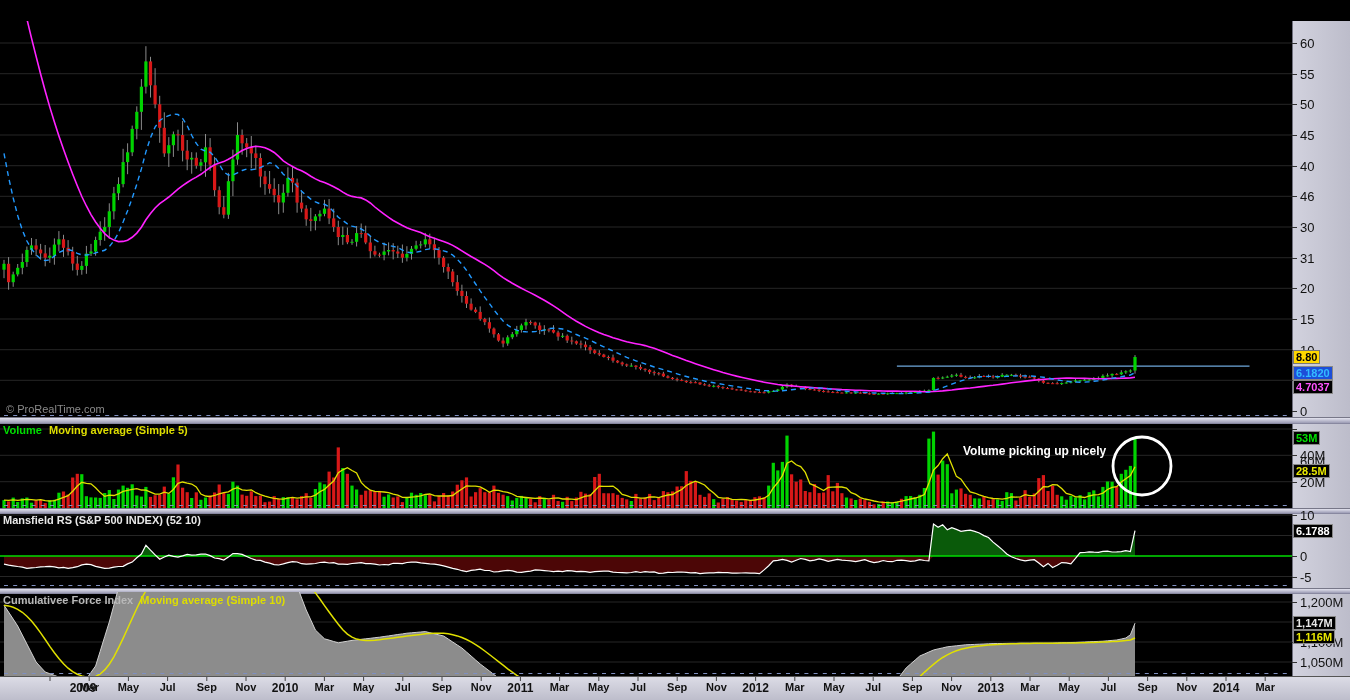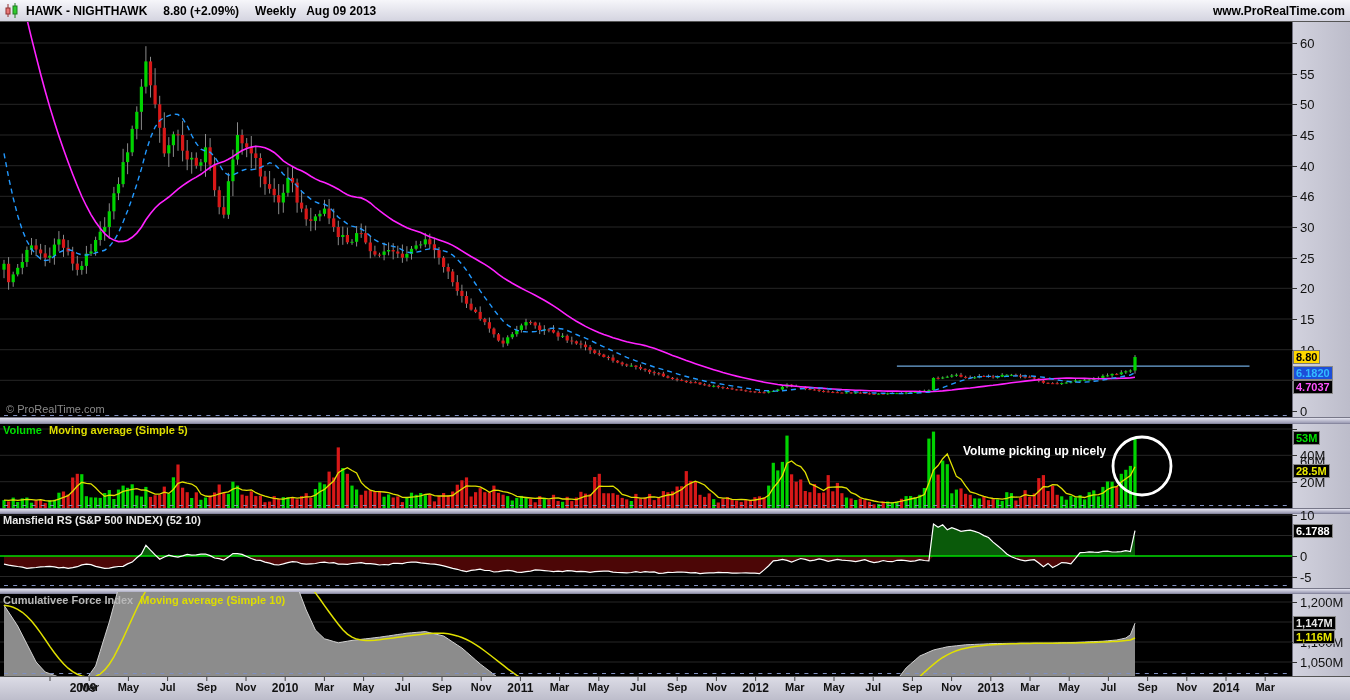--- a/index.html
+++ b/index.html
@@ -35,36 +35,20 @@
   .badge{position:absolute;left:1293px;transform:translateY(-50%);font-weight:bold;font-size:11px;
          line-height:12px;background:#000;border:1px solid #888;padding:0 2px;white-space:nowrap;}
   .xlab{position:absolute;top:681px;transform:translateX(-50%);font-weight:bold;font-size:11px;color:#111;}
   .xlab.year{font-size:12px;}
 </style>
 </head>
 <body>
 
 <div class="screen">
 
-  <div class="topbar">
-    <svg class="candicon" viewBox="0 0 16 15">
-      <line x1="4" y1="1" x2="4" y2="14" stroke="#903030" stroke-width="1"></line>
-      <rect x="2" y="5" width="4" height="6" fill="#e87878" stroke="#903030" stroke-width="1"></rect>
-      <line x1="11" y1="0" x2="11" y2="15" stroke="#1f7a1f" stroke-width="1"></line>
-      <rect x="9" y="3" width="4" height="8" fill="#2ecc2e" stroke="#1f7a1f" stroke-width="1"></rect>
-    </svg>
-    <span class="sym">HAWK - NIGHTHAWK</span>
-    <span class="pc">
-      <span>8.80</span>
-      <span>(+2.09%)</span>
-    </span>
-    <span class="tf">Weekly</span>
-    <span class="dt">Aug 09 2013</span>
-    <span class="site">www.ProRealTime.com</span>
-  </div>
 
   <div class="plotbg"></div>
 
   <div class="gutter" style="top:21px;height:396px;"></div>
   <div class="gutter" style="top:422px;height:86px;"></div>
   <div class="gutter" style="top:512px;height:76px;"></div>
   <div class="gutter" style="top:592px;height:84px;"></div>
 
   <div class="axisbar"></div>
 
@@ -931,21 +915,21 @@
       <div class="ytick" style="top: 104.3px;">50</div>
       <div class="ydash" style="top: 135px;"></div>
       <div class="ytick" style="top: 135px;">45</div>
       <div class="ydash" style="top: 165.7px;"></div>
       <div class="ytick" style="top: 165.7px;">40</div>
       <div class="ydash" style="top: 196.3px;"></div>
       <div class="ytick" style="top: 196.3px;">46</div>
       <div class="ydash" style="top: 227px;"></div>
       <div class="ytick" style="top: 227px;">30</div>
       <div class="ydash" style="top: 257.7px;"></div>
-      <div class="ytick" style="top: 257.7px;">25</div>
+      <div class="ytick" style="top: 257.7px;">31</div>
       <div class="ydash" style="top: 288.3px;"></div>
       <div class="ytick" style="top: 288.3px;">20</div>
       <div class="ydash" style="top: 319px;"></div>
       <div class="ytick" style="top: 319px;">15</div>
       <div class="ydash" style="top: 349.7px;"></div>
       <div class="ytick" style="top: 349.7px;">10</div>
       <div class="ydash" style="top: 380.3px;"></div>
       <div class="ytick" style="top: 380.3px;">5</div>
       <div class="ydash" style="top: 411px;"></div>
       <div class="ytick" style="top: 411px;">0</div>

